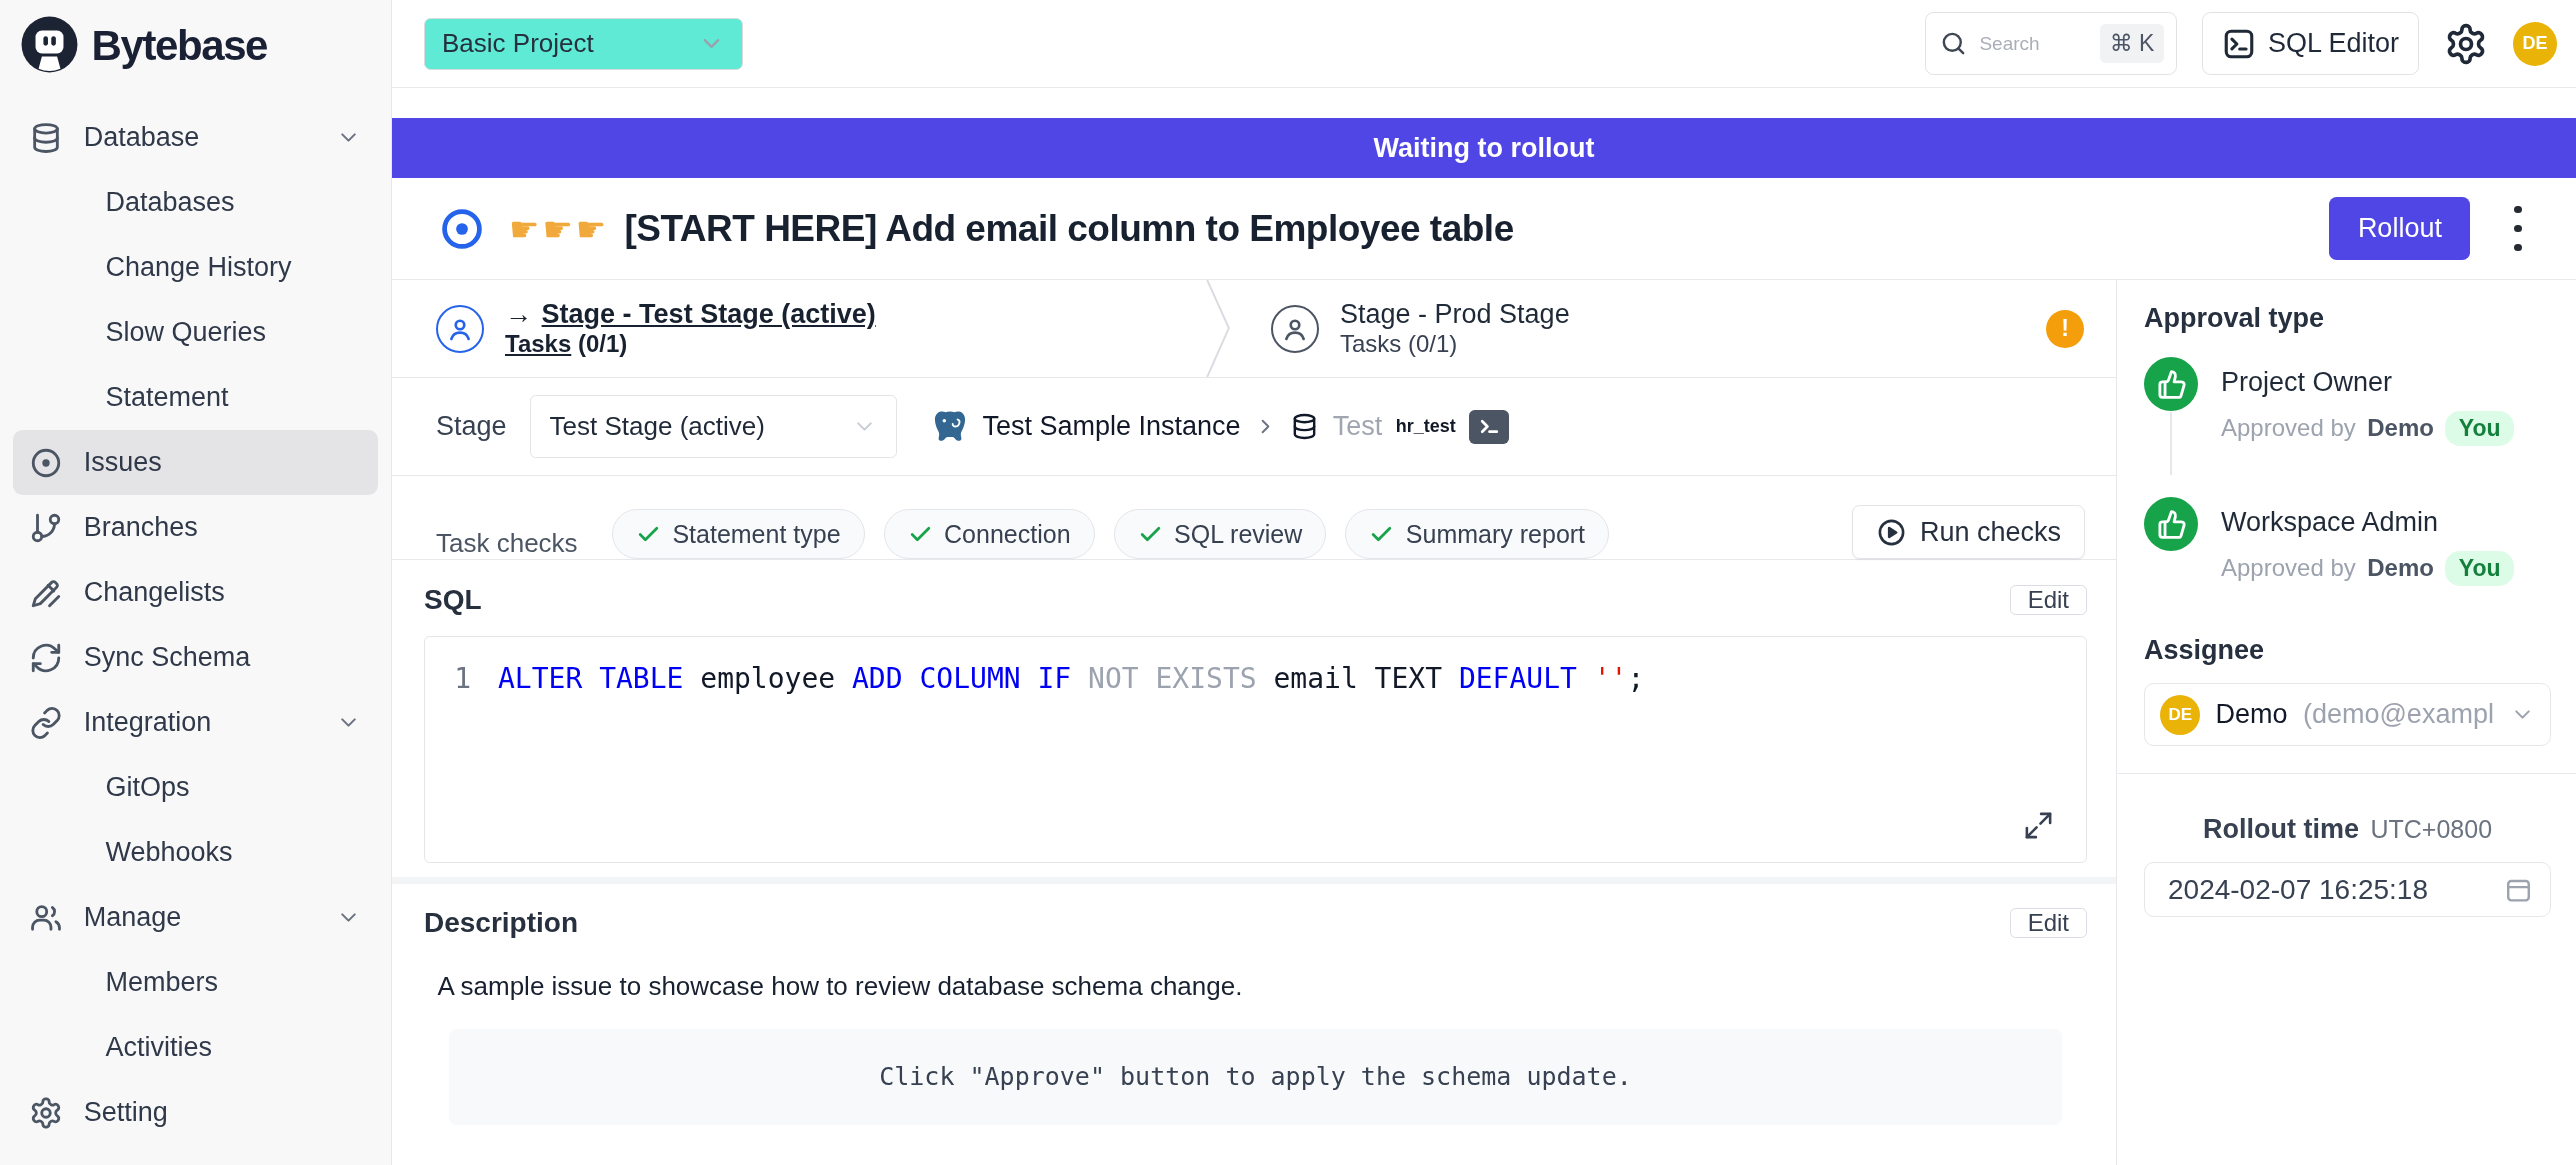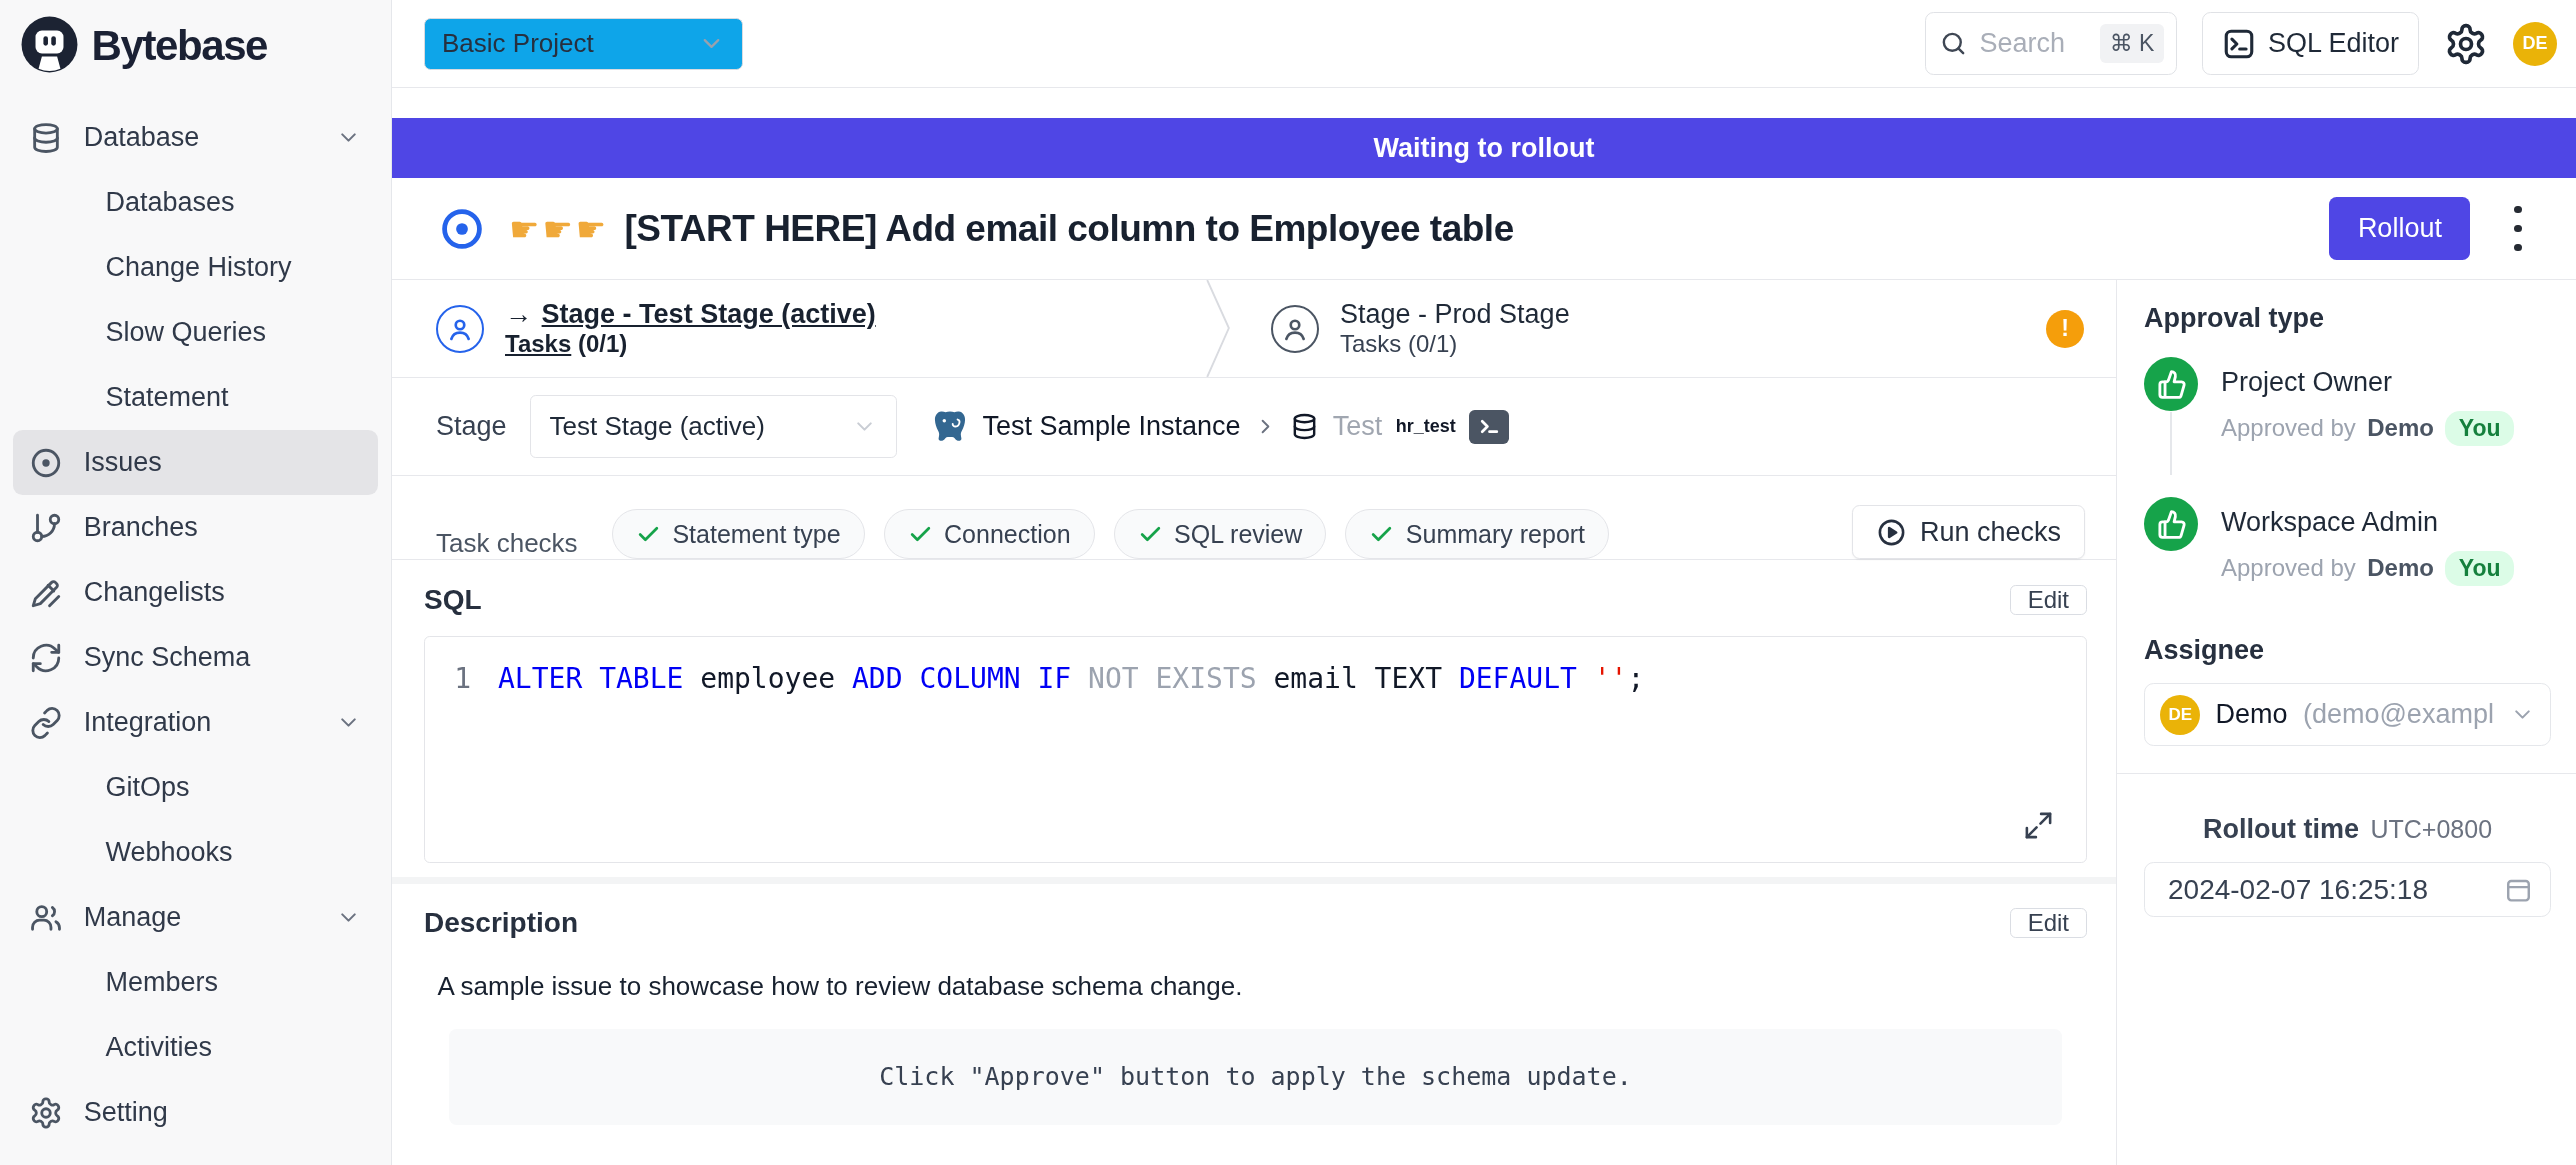--- a/index.html
+++ b/index.html
@@ -18,26 +18,26 @@
   .nav-item.selected { background:#e4e4e7; }
   .nav-icon { width:34px; height:34px; color:#4b5563; flex:0 0 34px; }
   .nav-label { margin-left:21px; }
   .nav-item.sub { padding-left:71px; }
   .nav-chevron { margin-left:auto; width:25px; height:25px; color:#6b7280; }
 
   
   .main { flex:1; display:flex; flex-direction:column; min-width:0; }
 
   .topbar { height:88px; flex:0 0 88px; display:flex; align-items:center; padding:0 19px 0 32px; border-bottom:1px solid #e7e8ec; background:#fff; }
-  .proj-select { width:319px; height:52px; border:1px solid #d9dbe0; border-radius:6.7px; background:#0ea5e9; display:flex; align-items:center; padding:0 17px; font-size:26px; color:#27303f; cursor:pointer; }
+  .proj-select { width:319px; height:52px; border:1px solid #d9dbe0; border-radius:6.7px; background:#5eead4; display:flex; align-items:center; padding:0 17px; font-size:26px; color:#27303f; cursor:pointer; }
   .proj-select .chev { margin-left:auto; width:27px; height:27px; color:#9aa1ad; }
   .topbar-right { margin-left:auto; display:flex; align-items:center; gap:25px; }
   .searchbox { width:252px; height:63px; border:1px solid #e0e2e6; border-radius:8.6px; display:flex; align-items:center; padding:0 11.5px 0 13.4px; gap:11.5px; cursor:text; background:#fff; }
   .searchbox .mag { width:29px; height:29px; color:#3f4754; }
-  .search-ph { font-size:27px; color:#a9aeb8; }
+  .search-ph { font-size:19px; color:#a9aeb8; }
   .kbd { margin-left:auto; background:#f1f2f4; border-radius:5.7px; padding:5.7px 9.6px; font-size:23px; color:#4b5563; white-space:nowrap; }
   .sqled-btn { height:63px; border:1px solid #e0e2e6; border-radius:8.6px; background:#fff; display:flex; align-items:center; gap:12.4px; padding:0 19px; font-size:27px; font-weight:500; color:#1f2937; cursor:pointer; }
   .sqled-btn .term { width:34px; height:34px; }
   .gear-btn { width:44px; height:44px; color:#1f2937; cursor:pointer; }
   .avatar { width:44px; height:44px; border-radius:50%; background:#eab308; color:#fff; font-size:18px; font-weight:700; display:flex; align-items:center; justify-content:center; cursor:pointer; }
 
   .top-gap { height:30px; flex:0 0 30px; background:#fff; }
   .banner { height:60px; flex:0 0 60px; background:#4f46e5; color:#fff; display:flex; align-items:center; justify-content:center; font-size:27px; font-weight:600; }
 
   .title-row { height:102px; flex:0 0 102px; display:flex; align-items:center; padding:0 54px 0 48px; border-bottom:1px solid #e7e8ec; background:#fff; }

